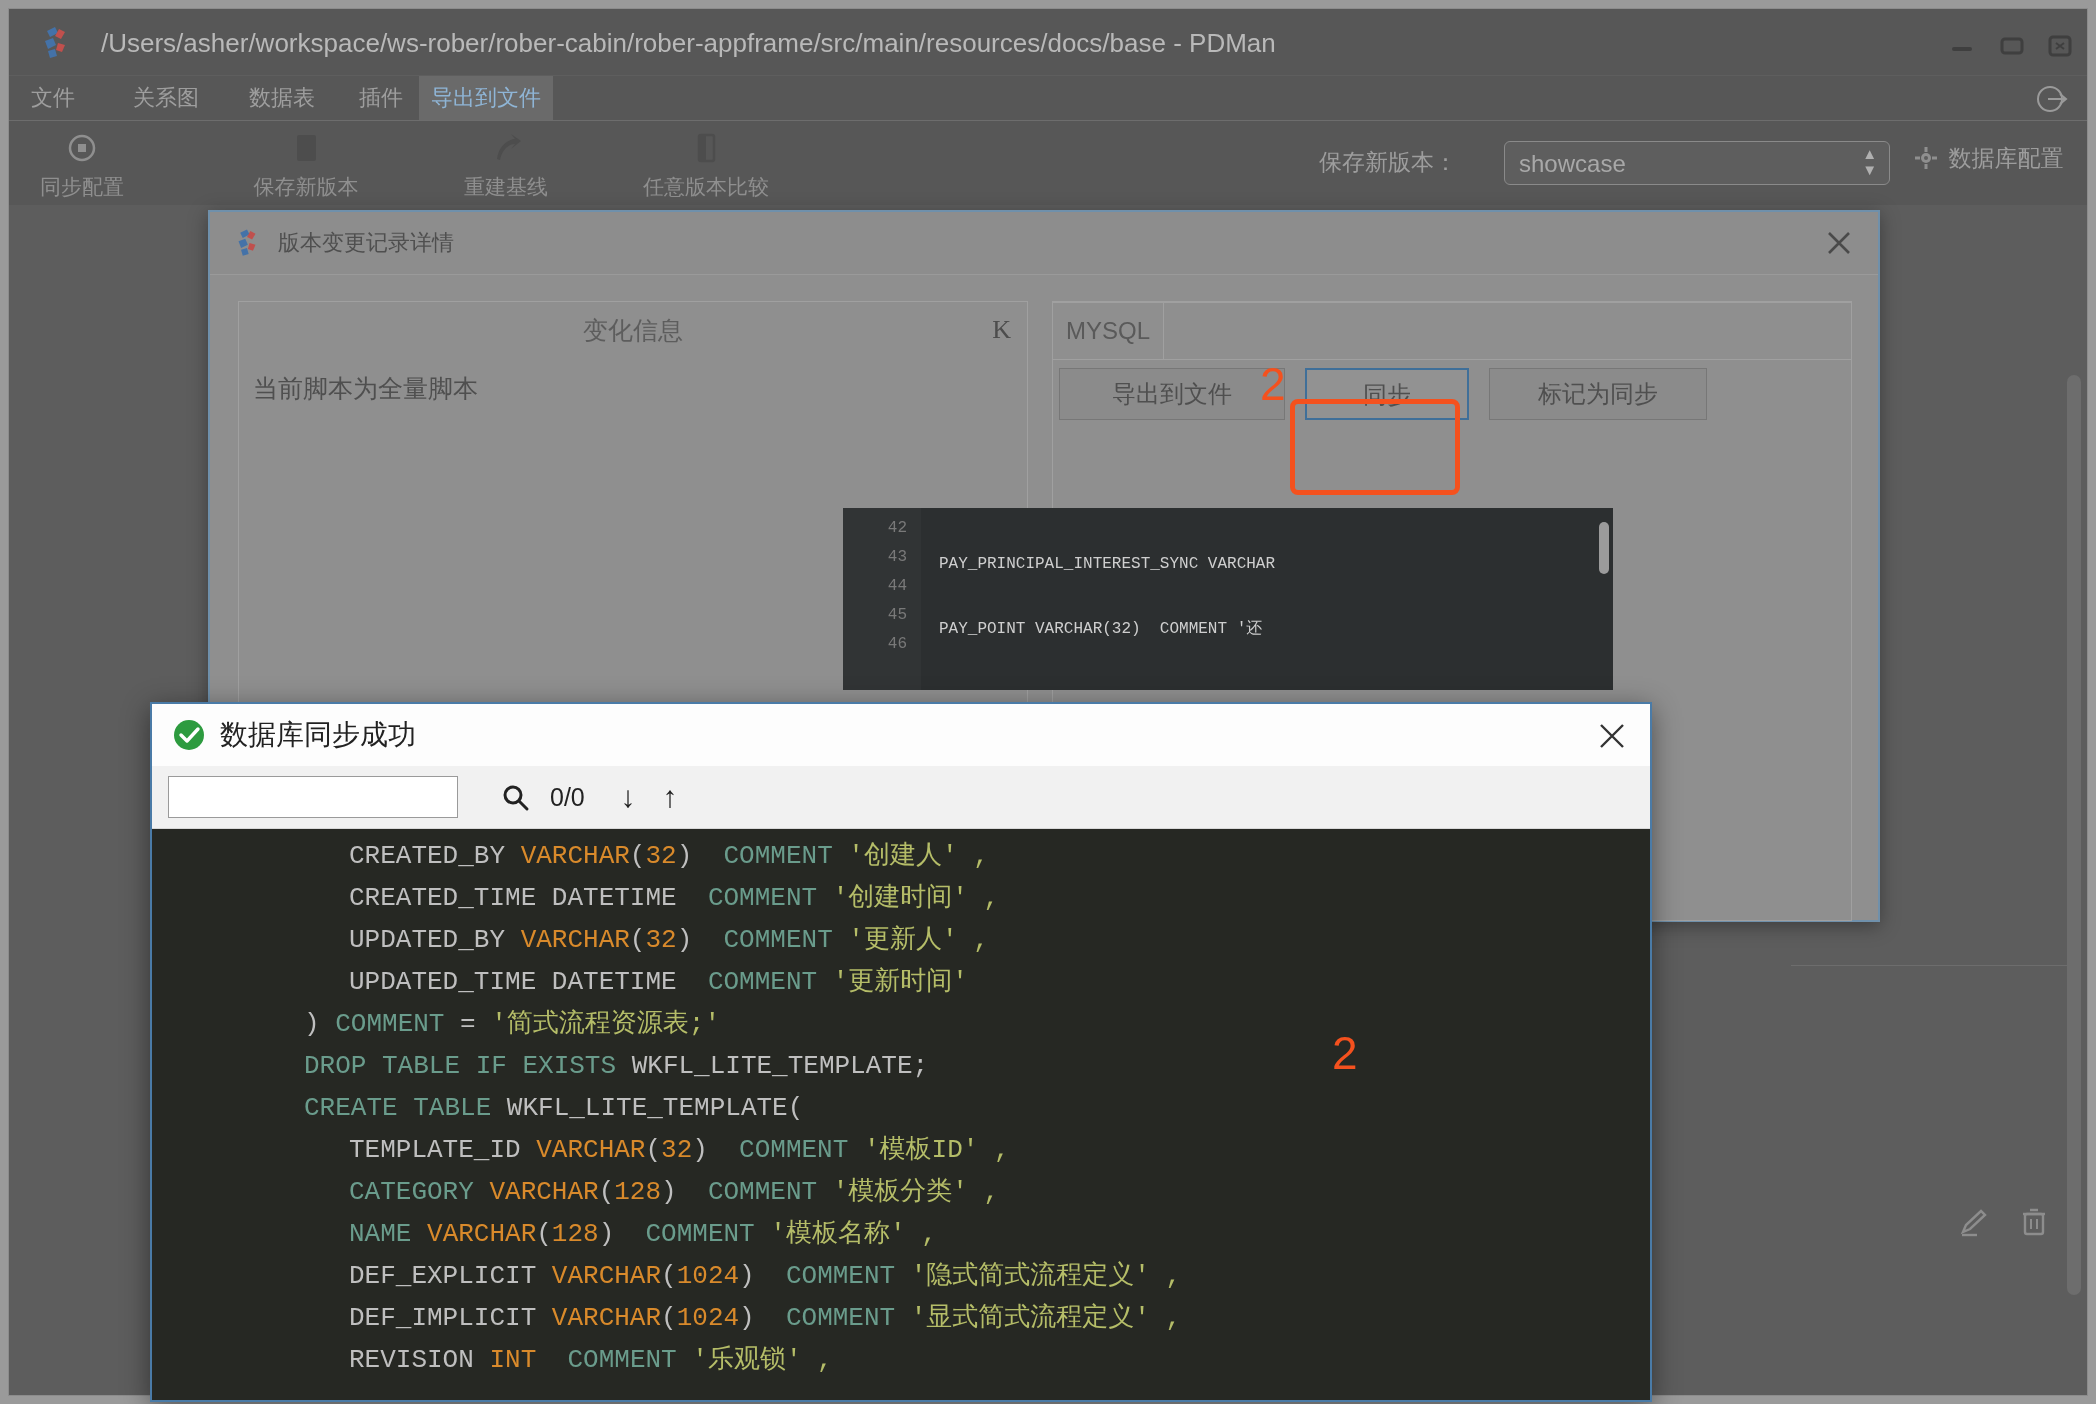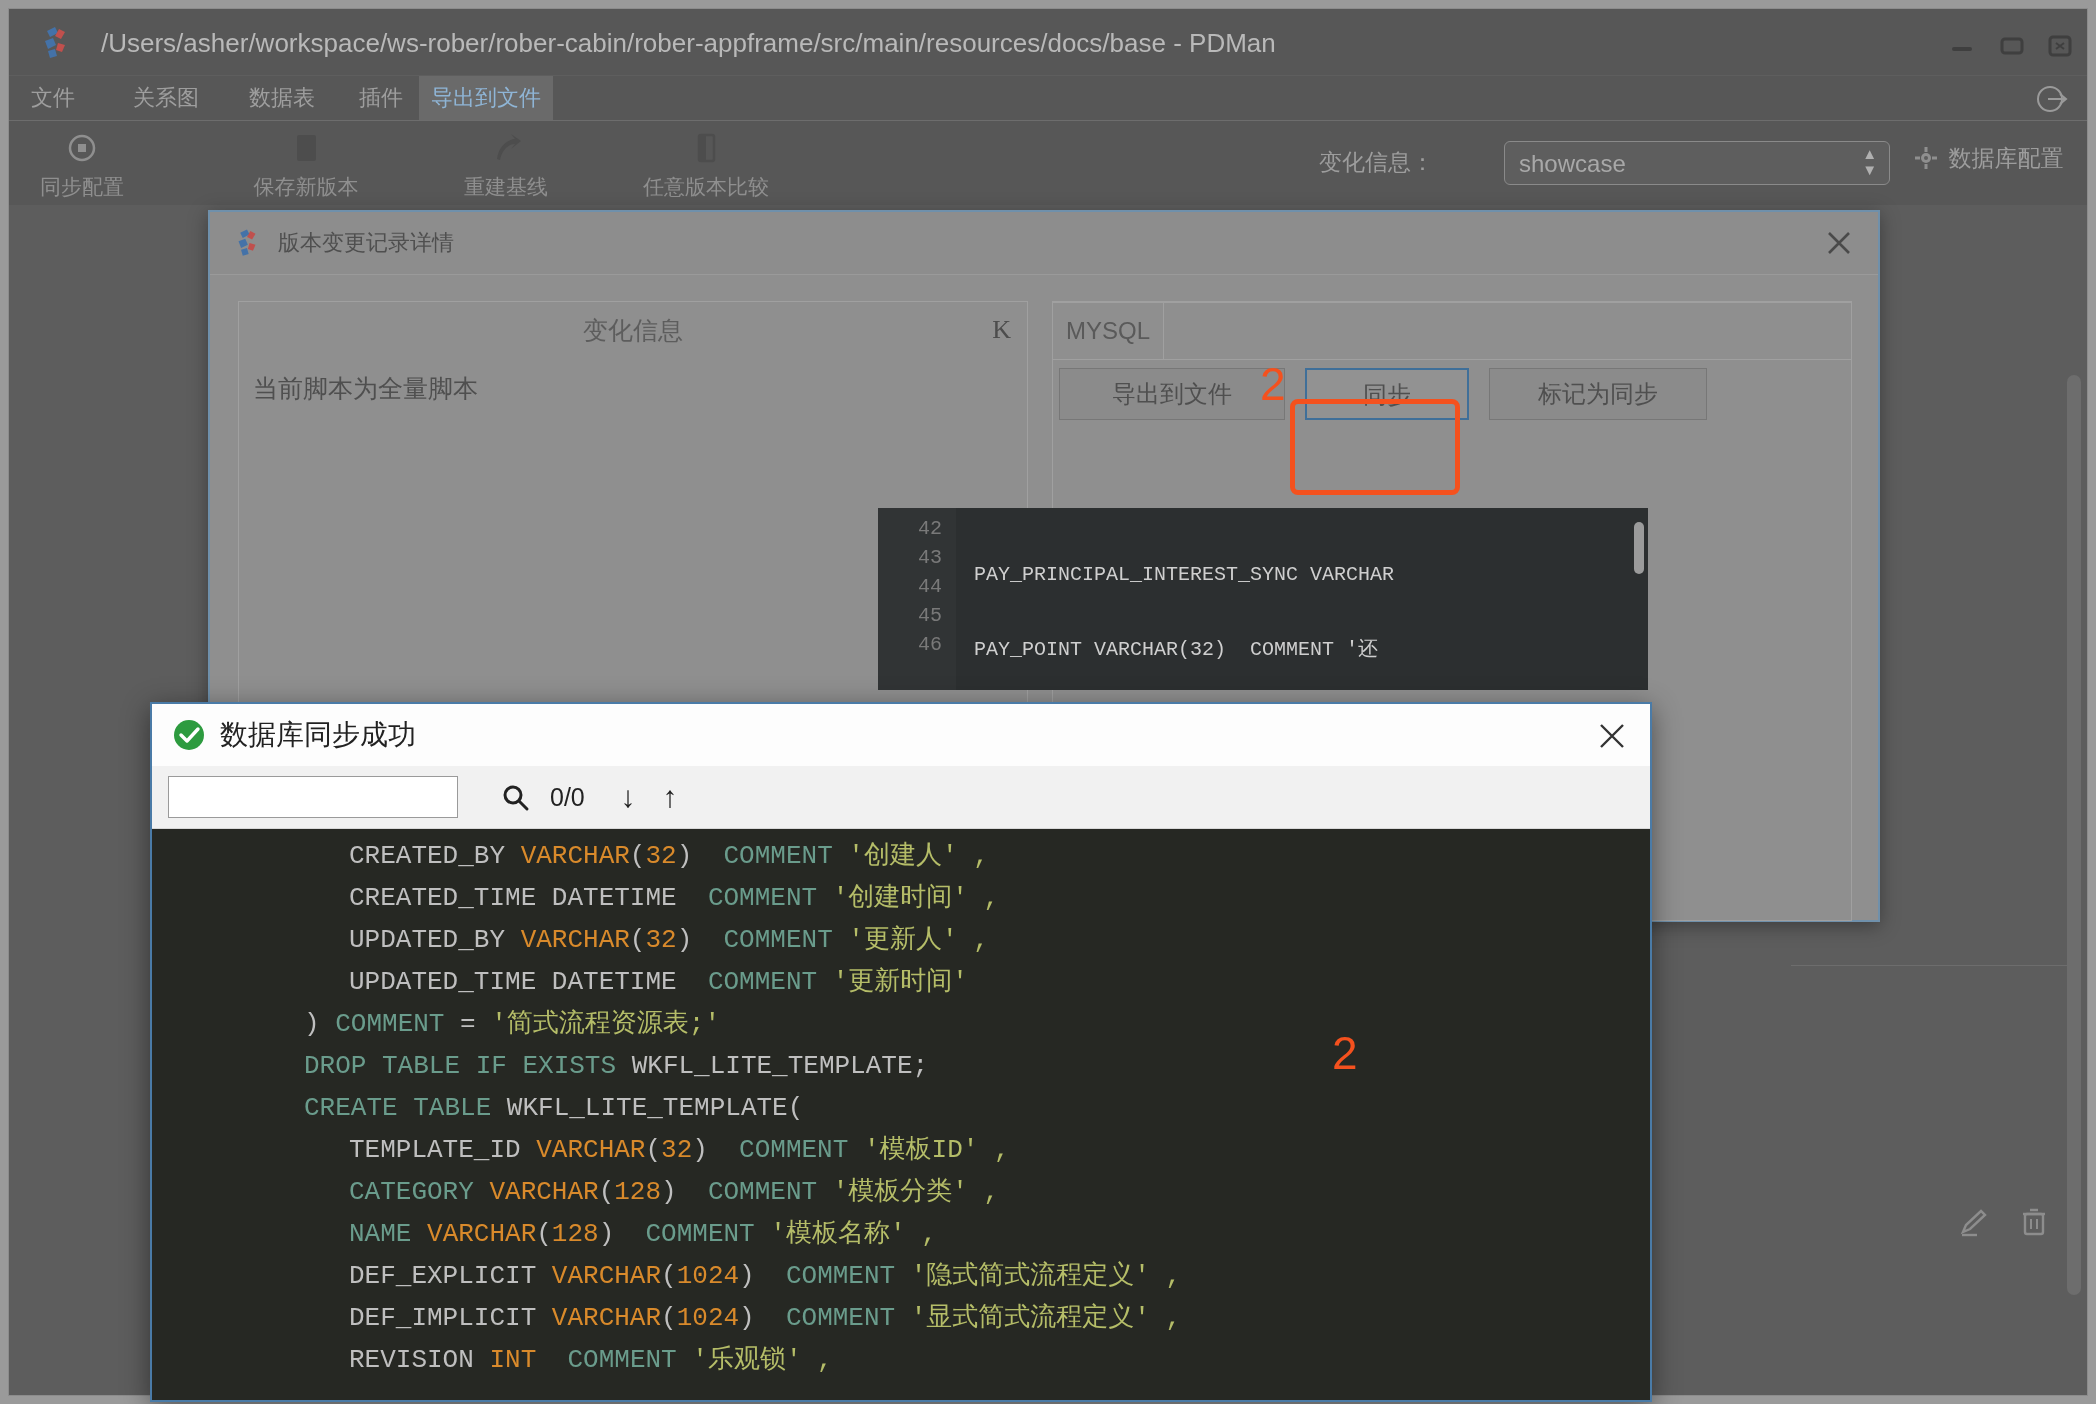--- a/index.html
+++ b/index.html
@@ -154,21 +154,21 @@
   }
   .anno-num{
     position:absolute; color:#f4511e; font-size:46px;
     font-family:"Liberation Sans", sans-serif;
   }
 
   
   .code-behind{
     position:absolute; left:843px; top:508px; width:770px; height:182px;
     background:#2c2f30; overflow:hidden;
-    font-family:"Liberation Mono", monospace; font-size:20px;margin-left:35px;
+    font-family:"Liberation Mono", monospace; font-size:16px;
   }
   .cb-gutter{
     position:absolute; left:0; top:0; width:78px; height:100%;
     background:#313435; color:#797979; text-align:right;
     padding:6px 14px 0 0; box-sizing:border-box;
   }
   .cb-gutter div{height:29px; line-height:29px;}
   .cb-lines{
     position:absolute; left:96px; top:6px; right:0;
     white-space:pre; color:#cfcfcf;
@@ -316,21 +316,21 @@
     <div class="tool-btn" style="left:612px;">
       <span class="ticon">
         <svg width="42" height="42" viewBox="0 0 42 42">
             <rect x="14" y="8" width="15" height="26" rx="2" fill="none" stroke="#4d4d4d" stroke-width="2.5"></rect>
             <rect x="14" y="8" width="7" height="26" fill="#4d4d4d"></rect>
           </svg>
       </span>
       <span>任意版本比较</span>
     </div>
 
-    <div class="db-switch-label">变化信息：</div>
+    <div class="db-switch-label">保存新版本：</div>
     <div class="db-select">
       <span>showcase</span>
       <span class="spin">▲<br>▼</span>
     </div>
     <div class="db-config">
       <span class="gicon">
         <svg width="24" height="24" viewBox="0 0 24 24">
             <circle cx="12" cy="12" r="5" fill="#8f8f8f"></circle>
             <circle cx="12" cy="12" r="2" fill="#5d5d5d"></circle>
         <rect x="10.5" y="1" width="3" height="5" fill="#8f8f8f"></rect>

